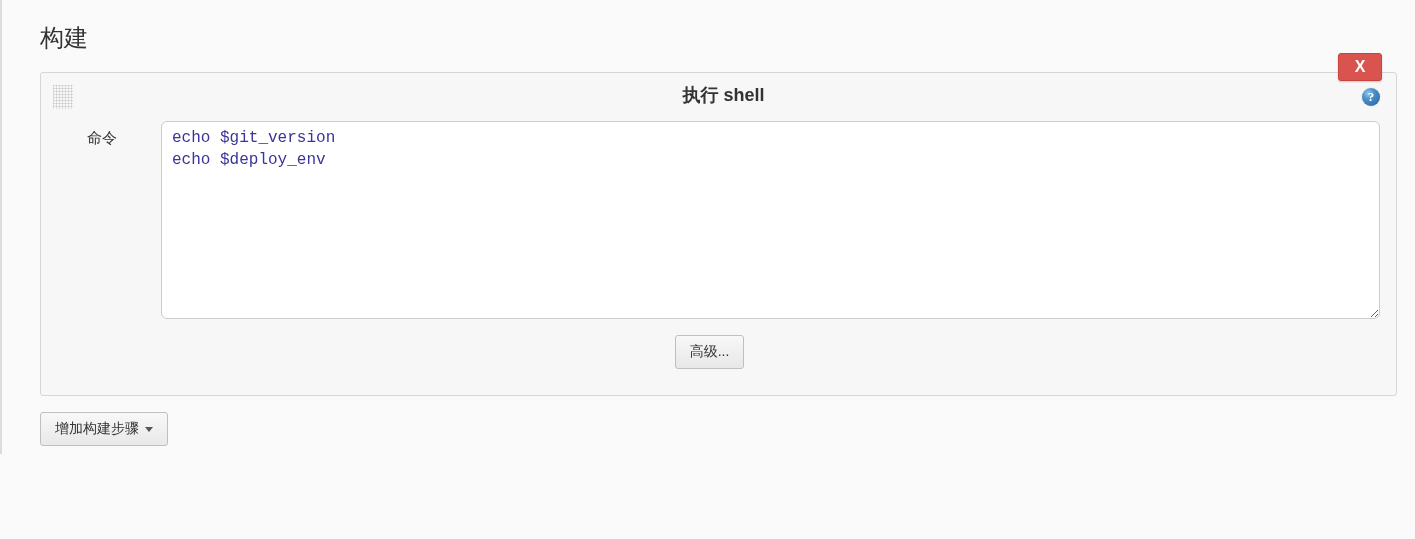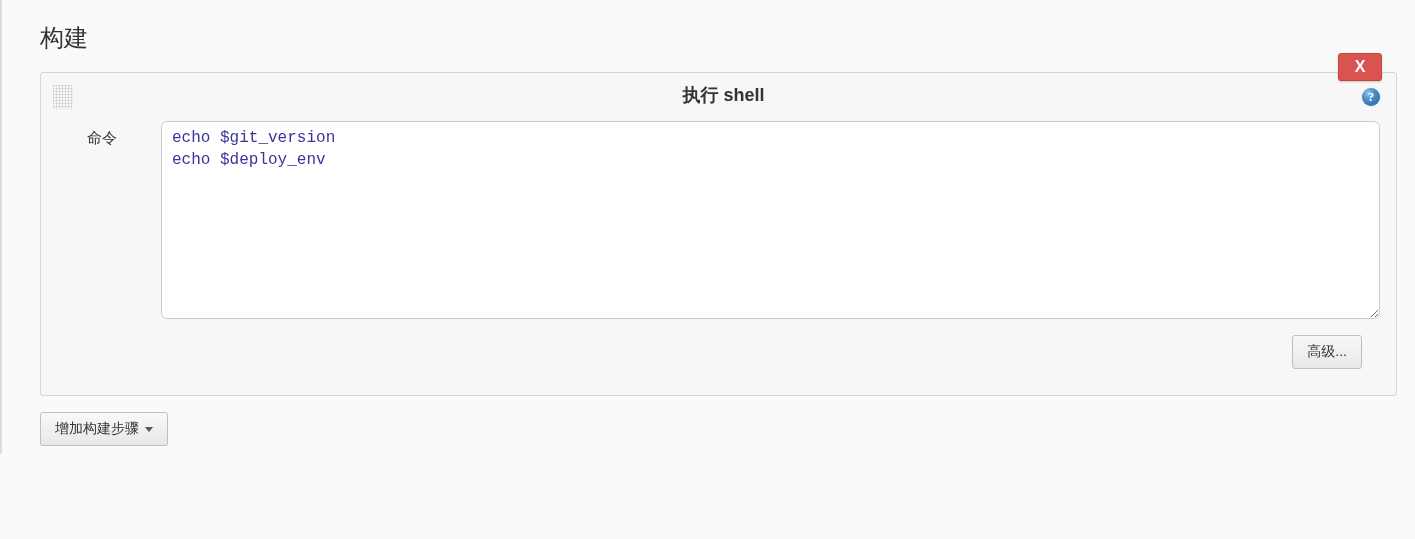--- a/index.html
+++ b/index.html
@@ -137,21 +137,21 @@
     color:#333;
   }
   .step-help-row a{
     color:#6b4c9a;
     text-decoration:underline;
     margin-left:4px;
     cursor:pointer;
   }
   .advanced-row{
     display:flex;
-    justify-content:flex-end;
+    justify-content:center;
     padding:0 34px 26px 16px;
   }
   .btn{
     display:inline-flex;
     align-items:center;
     justify-content:center;
     border:1px solid #bfbfbf;
     border-radius:3px;
     background:linear-gradient(to bottom,#f8f8f8,#e8e8e8);
     color:#333;

